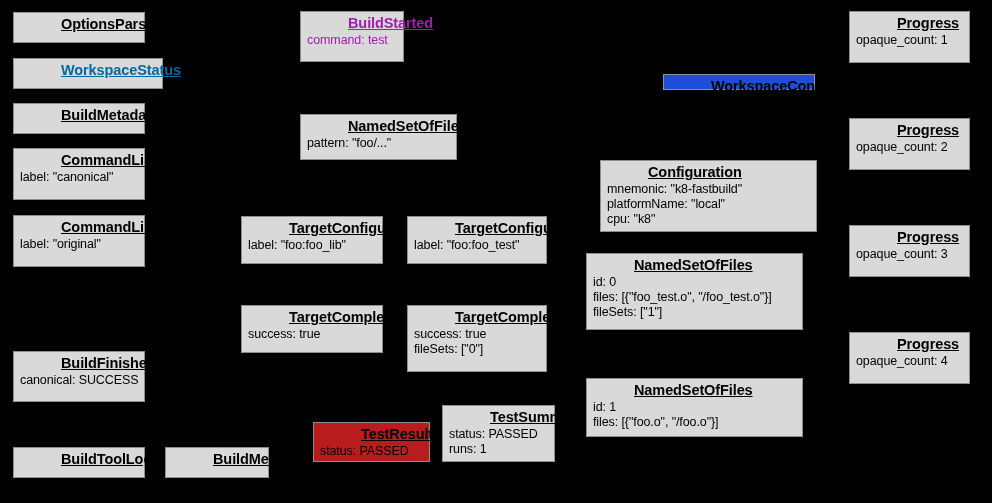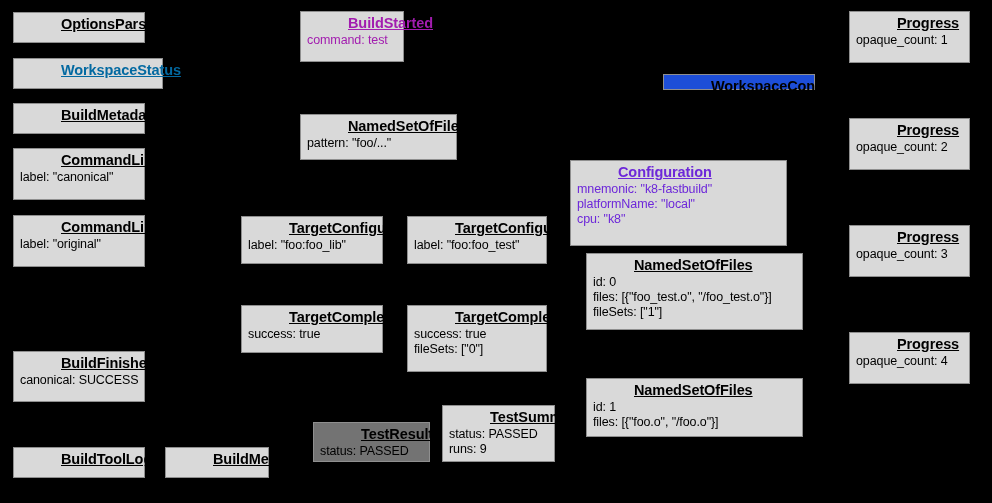--- a/index.html
+++ b/index.html
@@ -96,33 +96,33 @@
     </div>
     <div class="node" style="left: 241px; top: 305px; width: 142px; height: 48px; background: rgb(217, 217, 217); border-color: rgb(143, 143, 143); color: rgb(0, 0, 0);">
       <span class="node-title">TargetComplete</span>
       <span class="node-field">success: true</span>
     </div>
     <div class="node" style="left: 407px; top: 305px; width: 140px; height: 67px; background: rgb(217, 217, 217); border-color: rgb(143, 143, 143); color: rgb(0, 0, 0);">
       <span class="node-title">TargetComplete</span>
       <span class="node-field">success: true</span>
       <span class="node-field">fileSets: ["0"]</span>
     </div>
-    <div class="node" style="left: 313px; top: 422px; width: 117px; height: 40px; background: #737373; border-color: rgb(143, 143, 143); color: rgb(0, 0, 0);">
+    <div class="node" style="left: 313px; top: 422px; width: 117px; height: 40px; background: #b91c1c; border-color: rgb(143, 143, 143); color: rgb(0, 0, 0);">
       <span class="node-title">TestResult</span>
       <span class="node-field">status: PASSED</span>
     </div>
     <div class="node" style="left: 442px; top: 405px; width: 113px; height: 57px; background: rgb(217, 217, 217); border-color: rgb(143, 143, 143); color: rgb(0, 0, 0);">
       <span class="node-title">TestSummary</span>
       <span class="node-field">status: PASSED</span>
-      <span class="node-field">runs: 9</span>
+      <span class="node-field">runs: 1</span>
     </div>
     <div class="node" style="left: 663px; top: 74px; width: 152px; height: 16px; background: #1d4ed8; border-color: rgb(143, 143, 143); color: rgb(0, 0, 0);">
       <span class="node-title">WorkspaceConfig</span>
     </div>
-    <div class="node" style="left: 570px; top: 160px; width: 217px; height: 86px; background: rgb(217, 217, 217); border-color: rgb(143, 143, 143); color: #6d28d9;">
+    <div class="node" style="left: 600px; top: 160px; width: 217px; height: 72px; background: rgb(217, 217, 217); border-color: rgb(143, 143, 143); color: #000000;">
       <span class="node-title">Configuration</span>
       <span class="node-field">mnemonic: "k8-fastbuild"</span>
       <span class="node-field">platformName: "local"</span>
       <span class="node-field">cpu: "k8"</span>
     </div>
     <div class="node" style="left: 586px; top: 253px; width: 217px; height: 77px; background: rgb(217, 217, 217); border-color: rgb(143, 143, 143); color: rgb(0, 0, 0);">
       <span class="node-title">NamedSetOfFiles</span>
       <span class="node-field">id: 0</span>
       <span class="node-field">files: [{"foo_test.o", "/foo_test.o"}]</span>
       <span class="node-field">fileSets: ["1"]</span>

